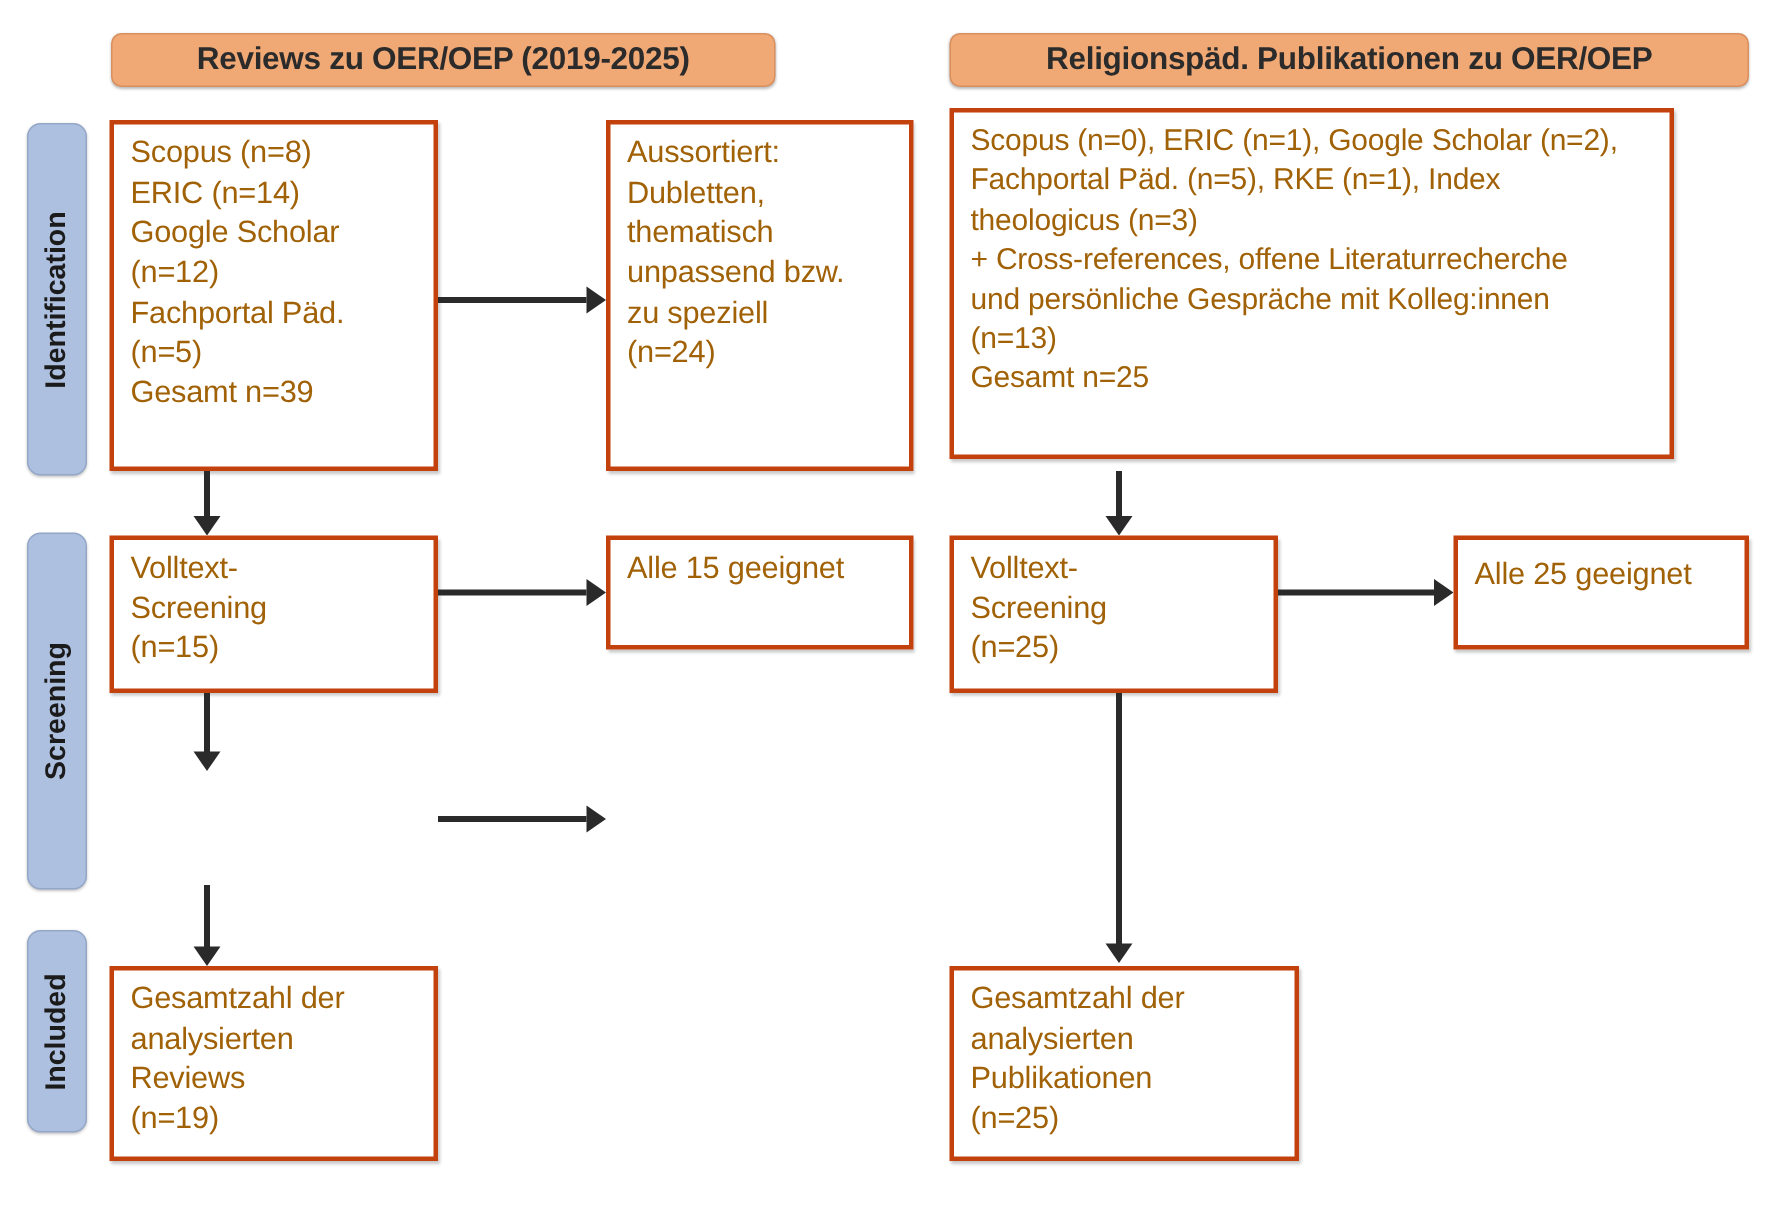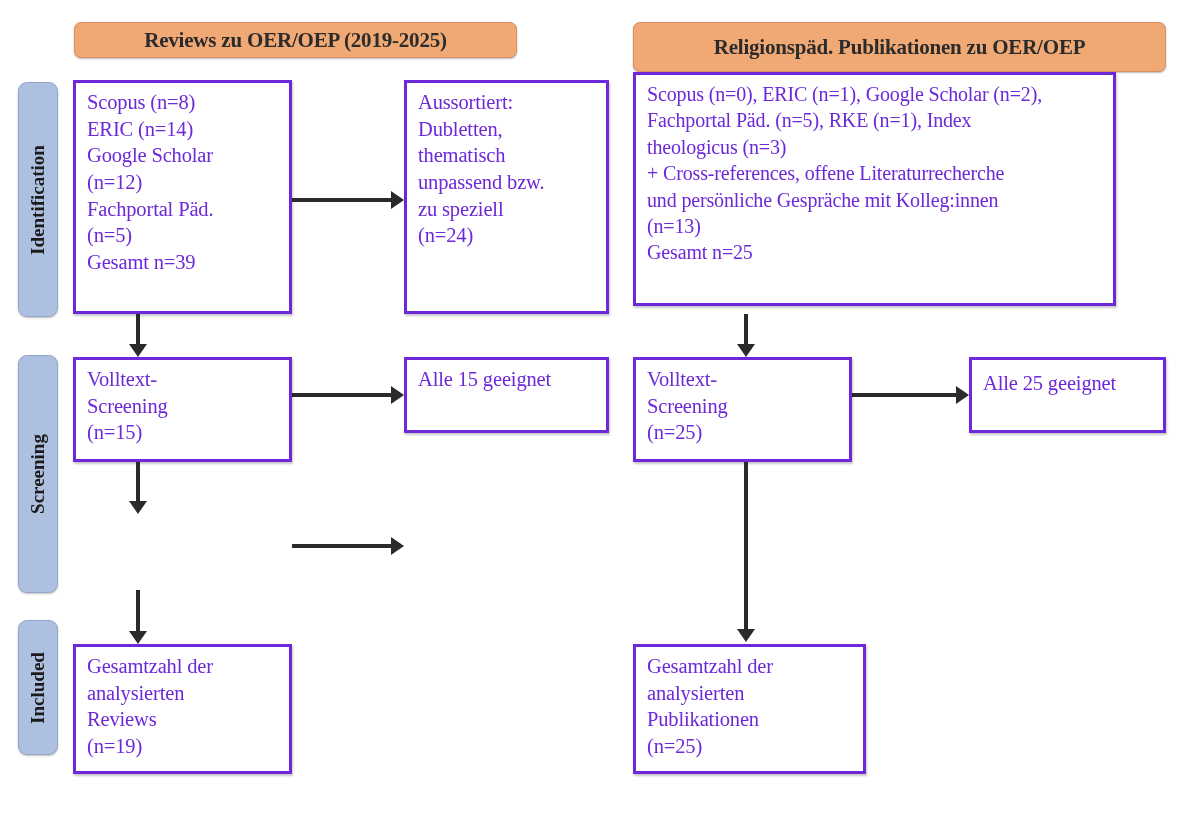--- a/index.html
+++ b/index.html
@@ -5,21 +5,21 @@
   html, body {
     margin: 0;
     padding: 0;
     background: #ffffff;
   }
   #canvas {
     position: relative;
     width: 1182px;
     height: 820px;
     background: #ffffff;
-    font-family: Liberation Serif, serif;
+    font-family: Liberation Sans, sans-serif;
     overflow: hidden;
   }
 
   
   .col-header {
     position: absolute;
     background: #F0A875;
     border: 1px solid #D98F5E;
     border-radius: 7px;
     box-shadow: 0 1px 2px rgba(0,0,0,0.28);
@@ -52,25 +52,25 @@
     top: 50%;
     transform: translate(-50%, -50%) rotate(-90deg);
     white-space: nowrap;
     display: block;
   }
 
   
   .box {
     position: absolute;
     background: #ffffff;
-    border: 3px solid #6d28d9;
+    border: 3px solid #c2410c;
     box-sizing: border-box;
     box-shadow: 1px 2px 2px rgba(0,0,0,0.22);
     padding: 6px 9px 6px 11px;
-    color: #6d28d9;
+    color: #a16207;
     font-size: 20.5px;
     line-height: 1.30;
     letter-spacing: -0.15px;
     white-space: pre-line;
     overflow: hidden;
   }
   .box.wide-text {
     font-size: 20px;
     line-height: 1.32;
   }
@@ -100,21 +100,21 @@
     border-left: 13px solid #2a2a2a;
   }
 </style>
 </head>
 <body>
 
 <div id="canvas">
 
   <div class="col-header" style="left:74px; top:22px; width:443px; height:36px;">Reviews zu OER/OEP (2019-2025)</div>
 
-  <div class="col-header" style="left:633px; top:22px; width:533px; height:50px;">Religionspäd. Publikationen zu OER/OEP</div>
+  <div class="col-header" style="left:633px; top:22px; width:533px; height:36px;">Religionspäd. Publikationen zu OER/OEP</div>
 
   <div class="stage-label" style="left:18px; top:82px; width:40px; height:235px;">
     <span>Identification</span>
   </div>
 
   <div class="stage-label" style="left:18px; top:355px; width:40px; height:238px;">
     <span>Screening</span>
   </div>
 
   <div class="stage-label" style="left:18px; top:620px; width:40px; height:135px;">

